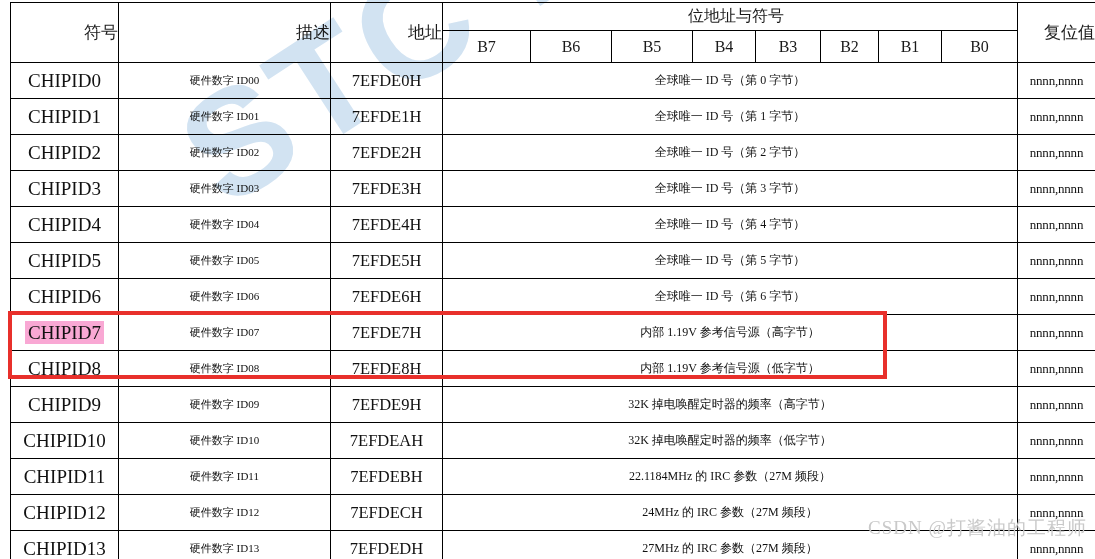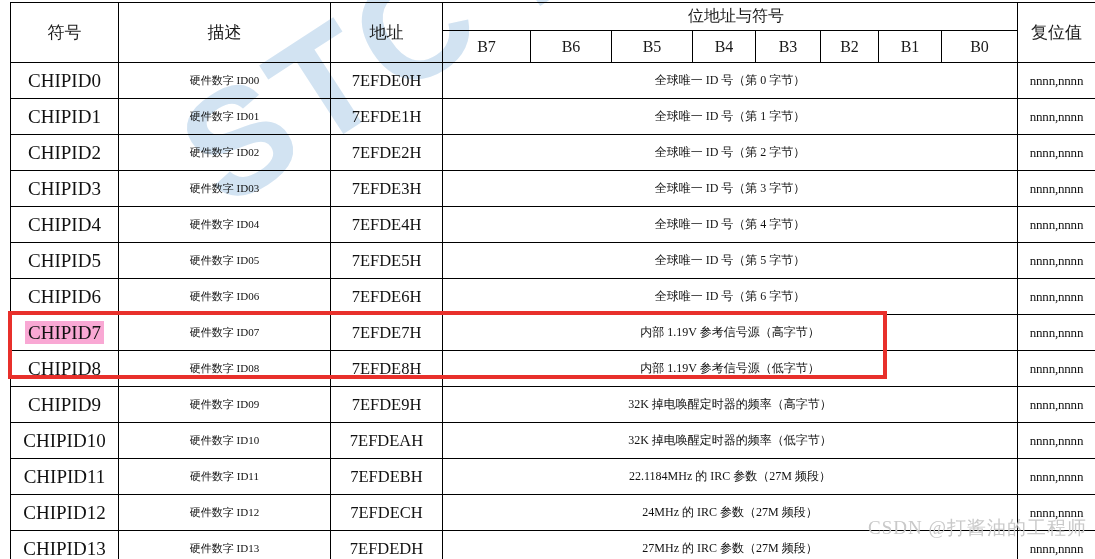--- a/index.html
+++ b/index.html
@@ -74,21 +74,21 @@
     vertical-align: middle;
     font-weight: normal;
     background: transparent;
   }
   thead th {
     background: #c6d5ea;
     color: #1a1a1a;
     font-size: 17px;
     font-weight: bold;
   }
-  thead th.hdr-tall { height: 59px; }
+  thead th.hdr-tall { height: 59px; text-align: right; }
   thead th.hdr-top  { height: 27px; font-size: 16px; padding-left: 12px; }
   thead th.hdr-bit  { height: 31px; font-size: 16px; text-align: center; }
 
   tbody td { height: 35px; font-size: 16.5px; color: #111; background: #ffffff; }
   td.sym  { font-size: 19px; }
   td.desc { font-size: 11px; margin-left: 35px; }
   td.addr { font-size: 16.5px; font-weight: bold; }
   td.merged-desc { font-size: 12px; }
   td.reset { font-size: 13px; font-weight: bold; letter-spacing: -0.2px; }
 

